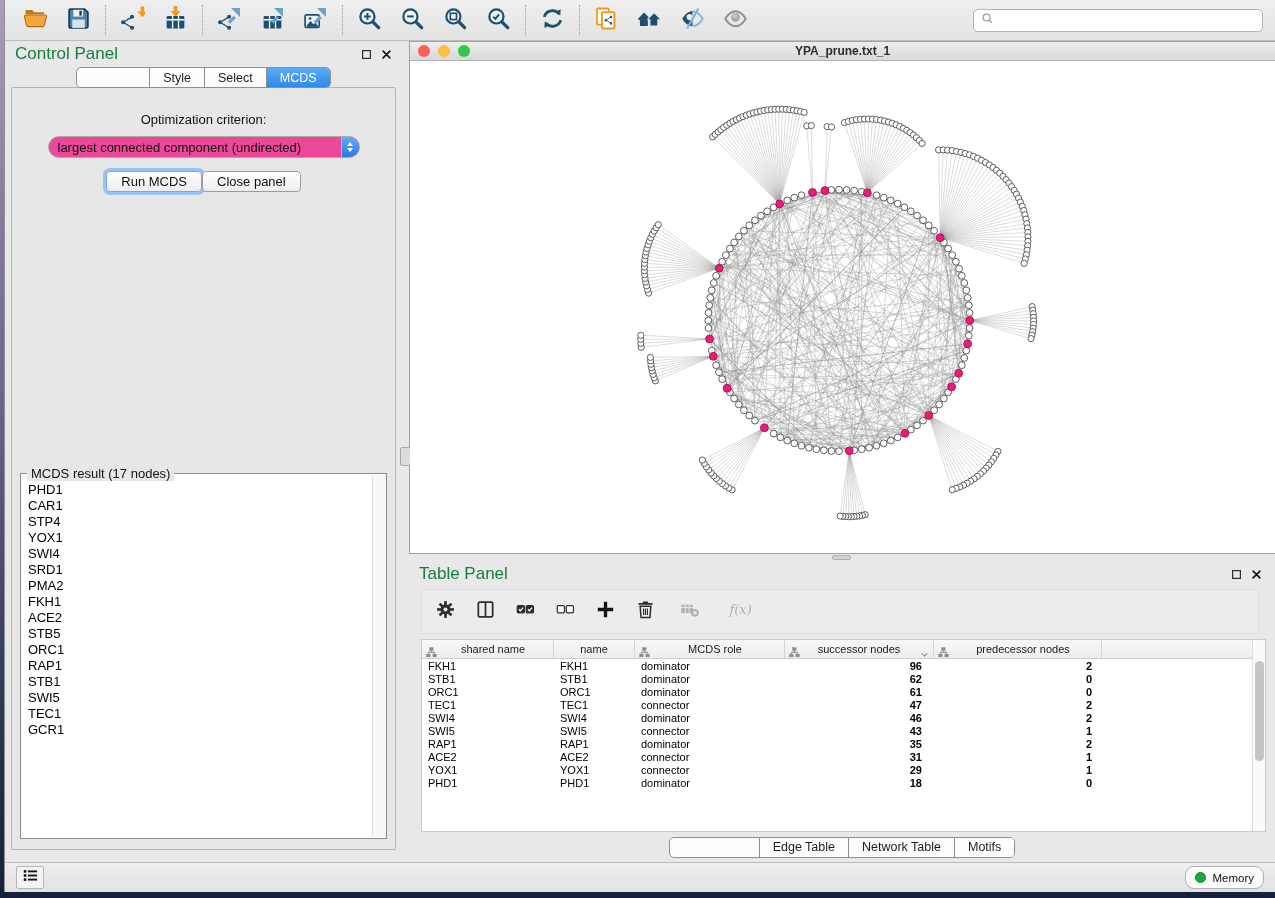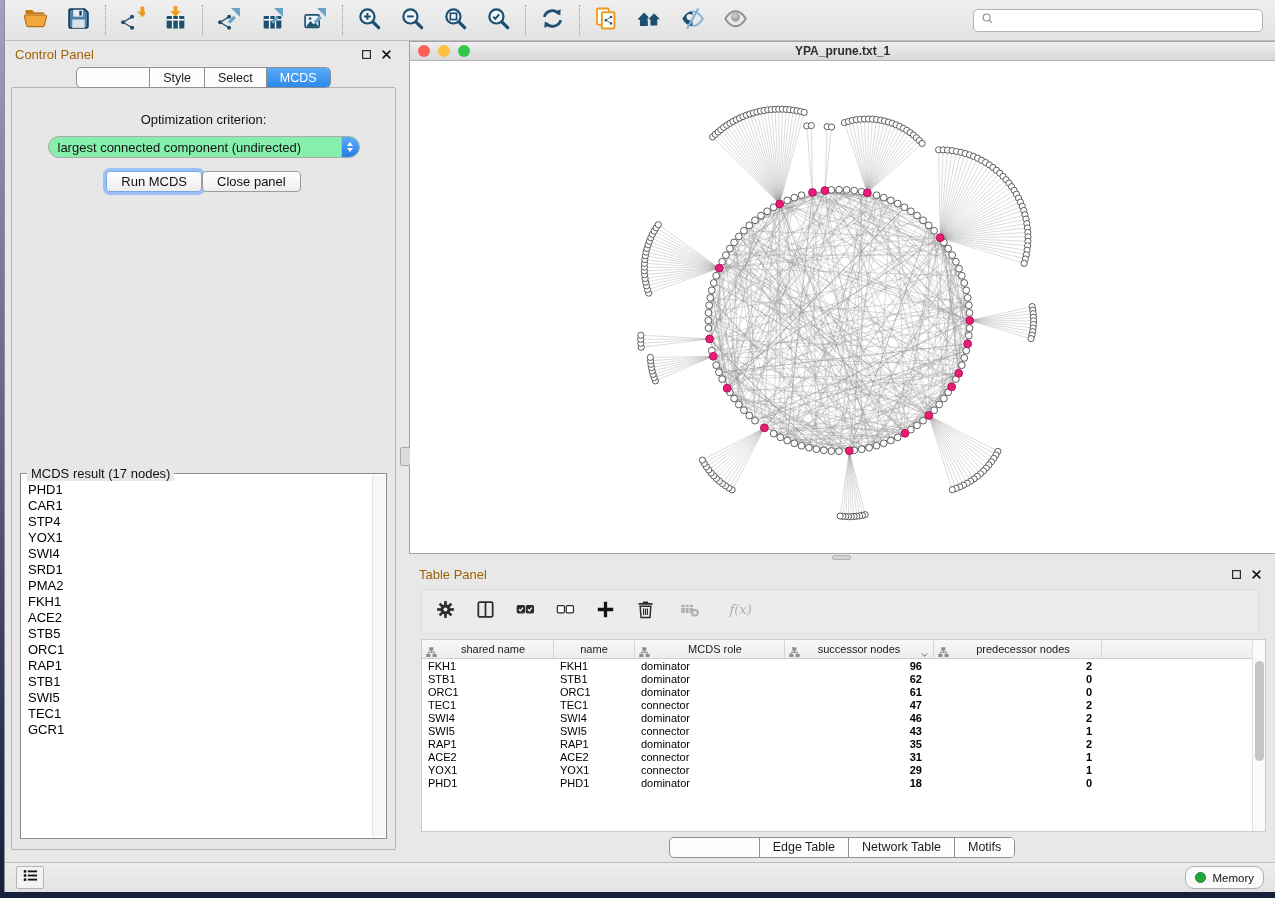--- a/index.html
+++ b/index.html
@@ -21,33 +21,33 @@
     border-radius:5px; display:flex; align-items:center; padding:0 6px; }
   .searchbox svg { width:15px; height:15px; flex:0 0 15px; }
   .searchbox input { border:none; outline:none; flex:1; height:19px; font-size:12px; background:transparent;
     font-family:"Liberation Sans",sans-serif; padding-left:4px; }
 
   .main { flex:1; display:flex; min-height:0; }
 
   
   .control-col { flex:0 0 397px; width:397px; display:flex; flex-direction:column; min-height:0; }
   .panel-header { flex:0 0 26px; display:flex; align-items:center; padding:0 10px; }
-  .panel-title { font-size:13px; color:#a16207; }
+  .panel-title { font-size:17px; color:#15803d; }
   .panel-header-icons { margin-left:auto; display:flex; align-items:center; gap:9px; }
   .ph-icon svg { width:11px; height:11px; display:block; }
   .seg { display:flex; border:1px solid #8f8f8f; border-radius:5px; overflow:hidden; background:#fdfdfd; height:21px; }
   .seg-item { display:flex; align-items:center; padding:0 13px; font-size:12.5px; color:#1c1c1c;
     border-left:1px solid #8f8f8f; background:#fdfdfd; }
   .seg-item:first-child { border-left:none;margin-top:38px; }
   .seg-item.active { background:linear-gradient(#5aabf8,#2d89ea); color:#fff; }
   .cp-tabs-row { display:flex; justify-content:center; margin-bottom:-11px; position:relative; z-index:2; }
   .cp-body { flex:1; margin:10px 6px 12px 6px; border:1px solid #b4b4b4; border-radius:2px; background:#e7e7e7;
     display:flex; flex-direction:column; align-items:center; padding-top:24px; min-height:0; }
   .crit-label { font-size:13px; color:#111; margin-bottom:9px; }
-  .mac-select { width:312px; height:22px; border:1px solid #ababab; border-radius:11px; background:#86efac;
+  .mac-select { width:312px; height:22px; border:1px solid #ababab; border-radius:11px; background:#ec4899;
     display:flex; align-items:center; overflow:hidden; }
   .mac-select .val { flex:1; font-size:13px; color:#111; padding-left:9px; white-space:nowrap; }
   .mac-stepper { width:18px; height:22px; background:linear-gradient(#5fb0f9,#2179e6); display:flex;
     flex-direction:column; align-items:center; justify-content:center; gap:2px; border-left:1px solid #9ab8d8; }
   .mac-stepper i { display:block; width:0; height:0; border-left:3.5px solid transparent; border-right:3.5px solid transparent; }
   .mac-stepper .up { border-bottom:4px solid #fff; }
   .mac-stepper .dn { border-top:4px solid #fff; }
   .btn-row { display:flex; gap:0; margin-top:13px;border-radius:9px; }
   .mac-btn { height:21px; padding:0 14px; font-size:13px; color:#111; border:1px solid #9c9c9c; border-radius:4px;
     background:linear-gradient(#ffffff,#ededed); font-family:"Liberation Sans",sans-serif; }

